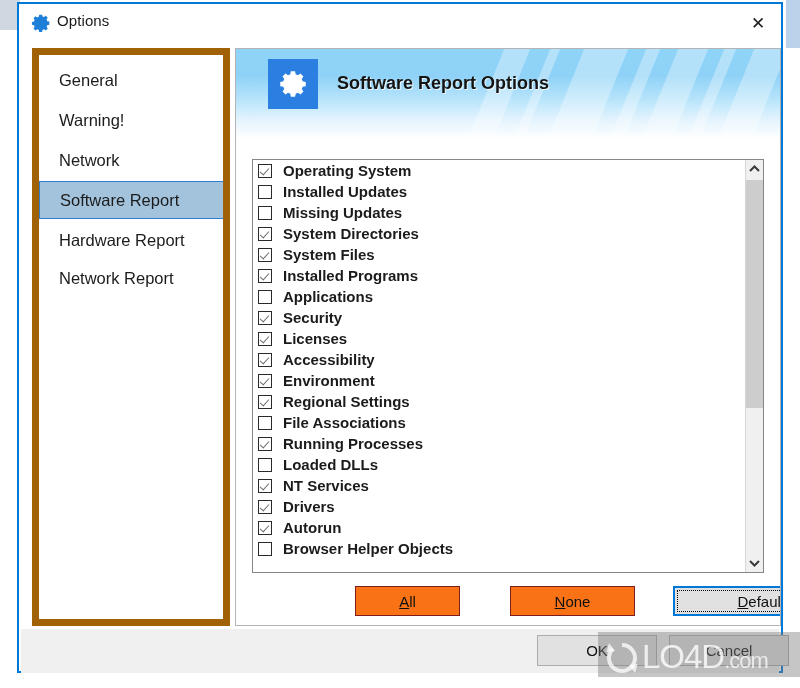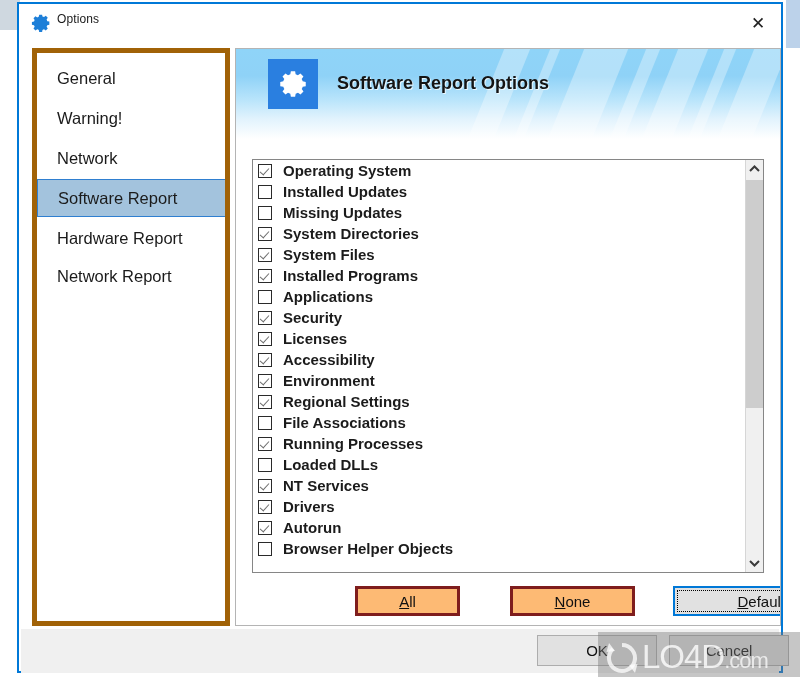--- a/index.html
+++ b/index.html
@@ -59,21 +59,21 @@
     position: absolute;
     left: 11px;
     top: 8px;
     width: 22px;
     height: 22px;
   }
   #title-text {
     position: absolute;
     left: 38px;
     top: 8px;
-    font-size: 12px;
+    font-size: 15px;
     color: #1a1a1a;
     letter-spacing: .1px;
     white-space: nowrap;
   }
   #close-button {
     position: absolute;
     right: 0px;
     top: 0px;
     width: 46px;
     height: 38px;
@@ -90,21 +90,21 @@
   }
 
   
   #sidebar {
     position: absolute;
     left: 13px;
     top: 44px;
     width: 198px;
     height: 578px;
     background: #ffffff;
-    border: 5px solid #a16207;
+    border: 7px solid #a16207;
     box-sizing: border-box;
     overflow: hidden;
   }
   .nav-item {
     position: absolute;
     left: 0;
     width: 196px;
     height: 38px;
     display: flex;
     align-items: center;
@@ -269,22 +269,22 @@
     height: 228px;
     background: #cdcdcd;
     cursor: default;
   }
 
   
   .abtn {
     position: absolute;
     top: 537px;
     height: 30px;
-    background: #fdba74;
-    border: 3px solid #7f1d1d;
+    background: #f97316;
+    border: 1px solid #7f1d1d;
     box-sizing: border-box;
     display: flex;
     align-items: center;
     justify-content: center;
     font-size: 15px;
     color: #101010;
     cursor: default;
   }
   #btn-all   { left: 119px; width: 105px; }
   #btn-none  { left: 274px; width: 125px; text-align: right; }

